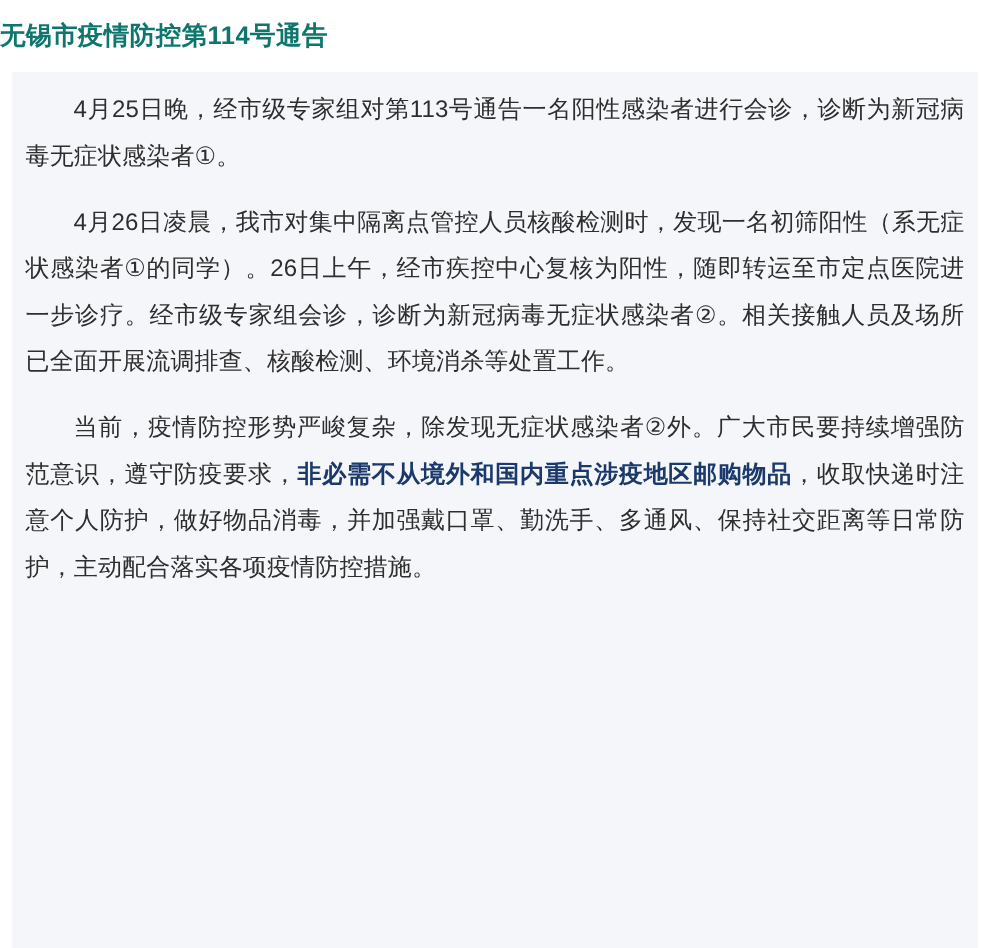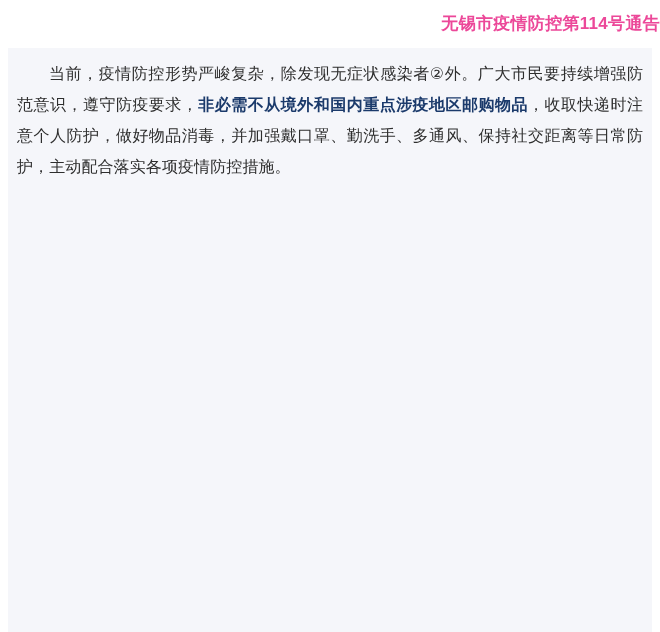--- a/index.html
+++ b/index.html
@@ -15,24 +15,24 @@
     position: relative;
   }
 
   .doc-title {
     position: absolute;
     top: 0;
     left: 0;
     width: 660px;
     height: 48px;
     line-height: 48px;
-    text-align: right;
+    text-align: left;
     font-size: 17px;
     font-weight: bold;
-    color: #ec4899;
+    color: #0f766e;
     letter-spacing: 0.3px;
     background: #ffffff;
   }
 
   .content-panel {
     position: absolute;
     top: 48px;
     left: 8px;
     width: 644px;
     height: 584px;
@@ -62,15 +62,17 @@
     color: #1b3a6b;
   }
 </style>
 </head>
 <body>
 
 <div class="doc-title">无锡市疫情防控第114号通告</div>
 
 <div class="content-panel">
   <div id="paragraph-list">
+      <p class="para"><span>4月25日晚，经市级专家组对第113号通告一名阳性感染者进行会诊，诊断为新冠病毒无症状感染者①。</span></p>
+      <p class="para"><span>4月26日凌晨，我市对集中隔离点管控人员核酸检测时，发现一名初筛阳性（系无症状感染者①的同学）。26日上午，经市疾控中心复核为阳性，随即转运至市定点医院进一步诊疗。经市级专家组会诊，诊断为新冠病毒无症状感染者②。相关接触人员及场所已全面开展流调排查、核酸检测、环境消杀等处置工作。</span></p>
       <p class="para"><span>当前，疫情防控形势严峻复杂，除发现无症状感染者②外。广大市民要持续增强防范意识，遵守防疫要求，</span><span class="hl">非必需不从境外和国内重点涉疫地区邮购物品</span><span>，收取快递时注意个人防护，做好物品消毒，并加强戴口罩、勤洗手、多通风、保持社交距离等日常防护，主动配合落实各项疫情防控措施。</span></p>
     </div>
 </div>
 
 </body></html>

